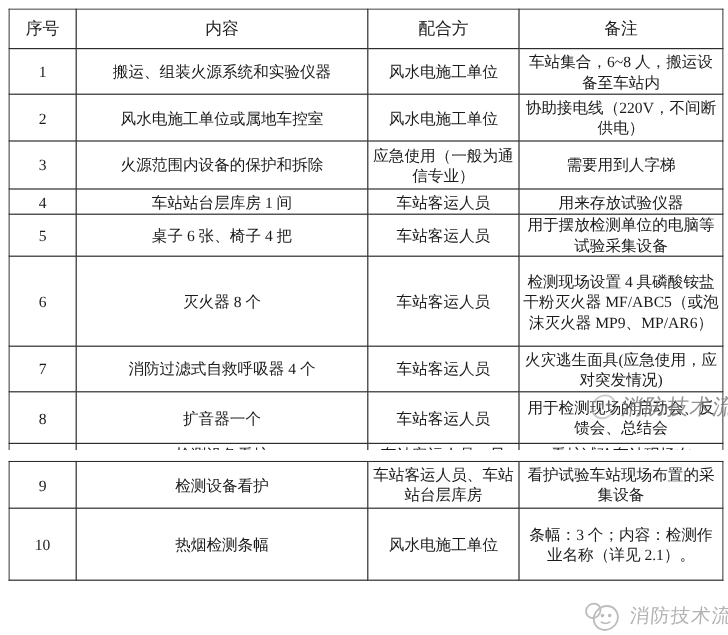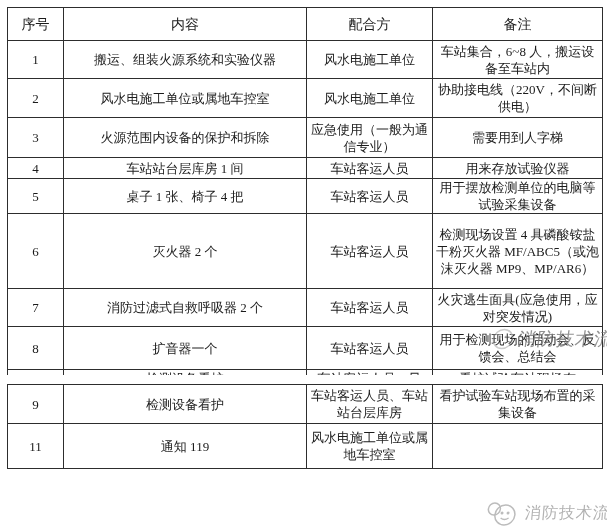--- a/index.html
+++ b/index.html
@@ -70,33 +70,33 @@
         <td>需要用到人字梯</td>
       </tr>
       <tr style="height:21px">
         <td>4</td>
         <td>车站站台层库房 1 间</td>
         <td>车站客运人员</td>
         <td>用来存放试验仪器</td>
       </tr>
       <tr style="height:35px">
         <td>5</td>
-        <td>桌子 1 张、椅子 4 把</td>
+        <td>桌子 6 张、椅子 4 把</td>
         <td>车站客运人员</td>
         <td>用于摆放检测单位的电脑等试验采集设备</td>
       </tr>
       <tr style="height:75px">
         <td>6</td>
-        <td>灭火器 2 个</td>
+        <td>灭火器 8 个</td>
         <td>车站客运人员</td>
         <td>检测现场设置 4 具磷酸铵盐干粉灭火器 MF/ABC5（或泡沫灭火器 MP9、MP/AR6）</td>
       </tr>
       <tr style="height:38px">
         <td>7</td>
-        <td>消防过滤式自救呼吸器 2 个</td>
+        <td>消防过滤式自救呼吸器 4 个</td>
         <td>车站客运人员</td>
         <td>火灾逃生面具(应急使用，应对突发情况)</td>
       </tr>
       <tr style="height:43px">
         <td>8</td>
         <td>扩音器一个</td>
         <td>车站客运人员</td>
         <td>用于检测现场的启动会、反馈会、总结会</td>
       </tr>
       <tr class="sliver">
@@ -117,25 +117,25 @@
           <col style="width:126px">
           <col style="width:170px">
         </colgroup>
       <tbody>
           <tr style="height:39px">
         <td>9</td>
         <td>检测设备看护</td>
         <td>车站客运人员、车站站台层库房</td>
         <td>看护试验车站现场布置的采集设备</td>
       </tr>
-      <tr style="height:45px">
-        <td>11</td>
-        <td>通知 119</td>
-        <td>风水电施工单位或属地车控室</td>
-        <td></td>
+      <tr style="height:60px">
+        <td>10</td>
+        <td>热烟检测条幅</td>
+        <td>风水电施工单位</td>
+        <td>条幅：3 个；内容：检测作业名称（详见 2.1）。</td>
       </tr>
     </tbody>
       </table>
   </div>
 
   <div class="wm wm-mid">
     <svg width="22" height="22" viewBox="0 0 22 22">
       <circle cx="11" cy="11" r="9.5" fill="none" stroke="#8a8a8a" stroke-width="1.6"></circle>
       <circle cx="8" cy="9" r="1.4" fill="#8a8a8a"></circle>
       <circle cx="14" cy="9" r="1.4" fill="#8a8a8a"></circle>

